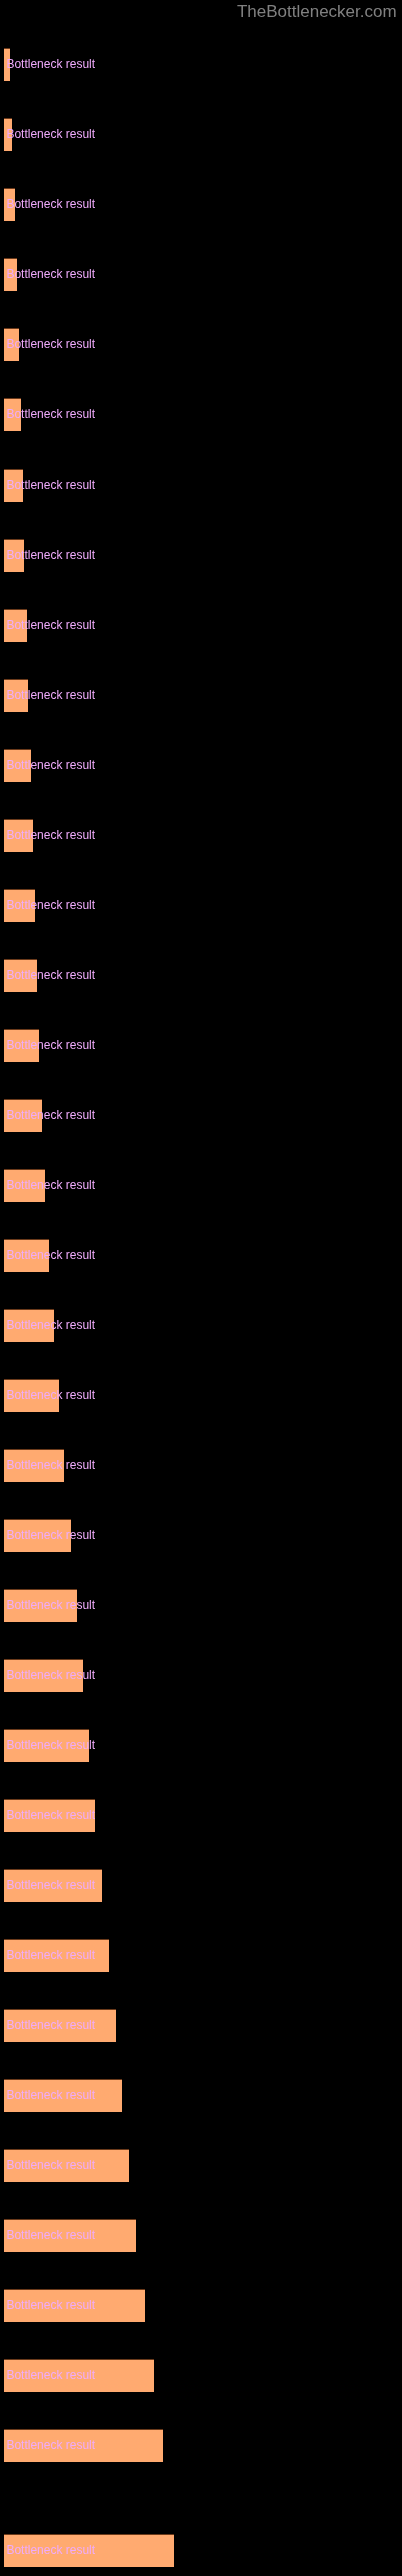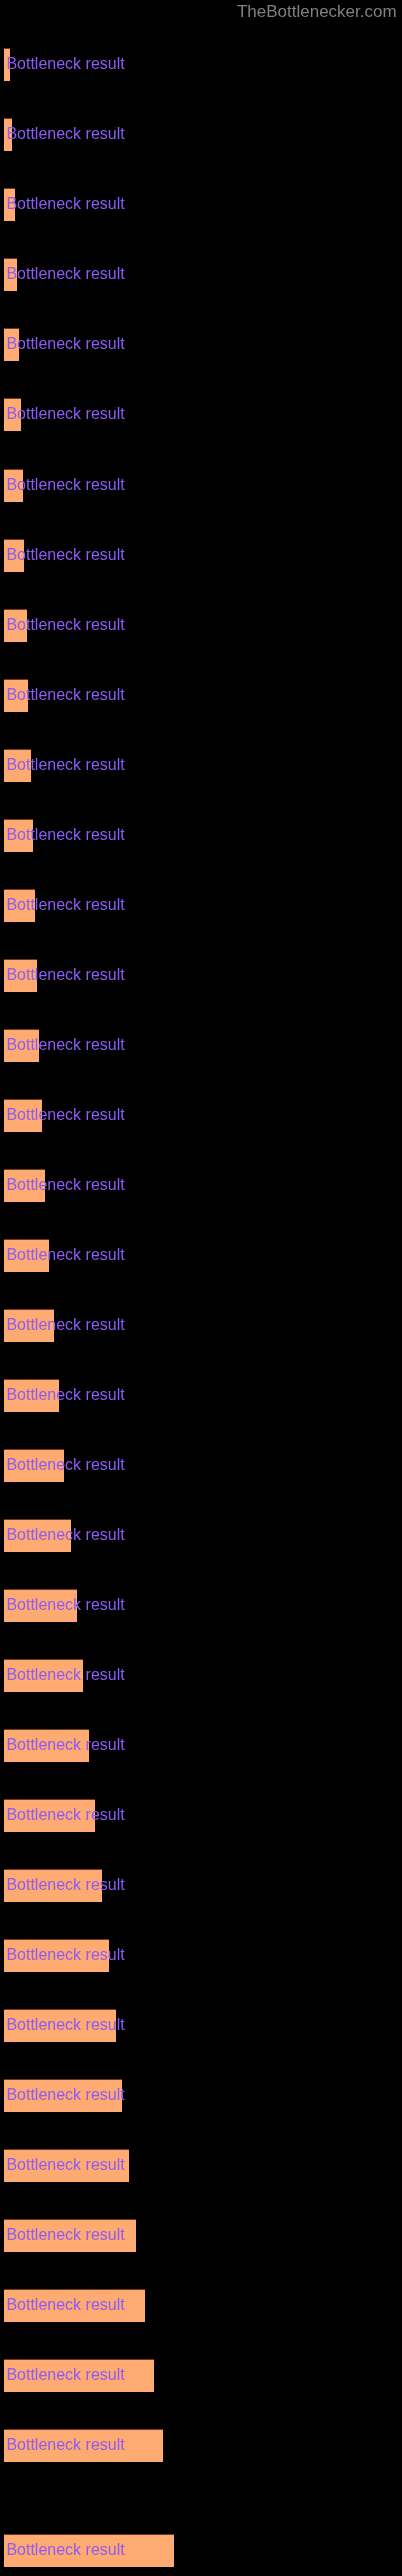--- a/index.html
+++ b/index.html
@@ -53,23 +53,23 @@
     top: 0;
     height: 33px;
     background: #FFAA70;
     border-top: 1.6px solid #6b3a1a;
     box-sizing: border-box;
   }
   .bar-label {
     position: absolute;
     left: 6.4px;
     top: 8.9px;
-    font-size: 16px;
+    font-size: 12px;
     line-height: 14.5px;
-    color: #8b5cf6;
+    color: #f0abfc;
     white-space: nowrap;
     font-family: "Liberation Sans", sans-serif;
     pointer-events: none;
   }
 </style>
 </head>
 <body>
 
 <div class="site-header">
   <div class="site-title">TheBottlenecker.com</div>

